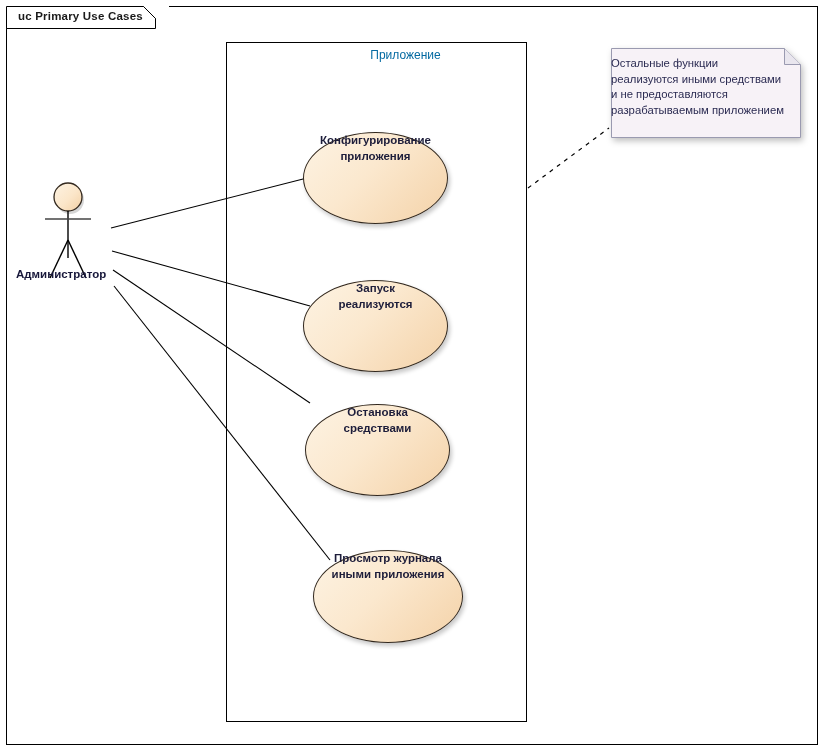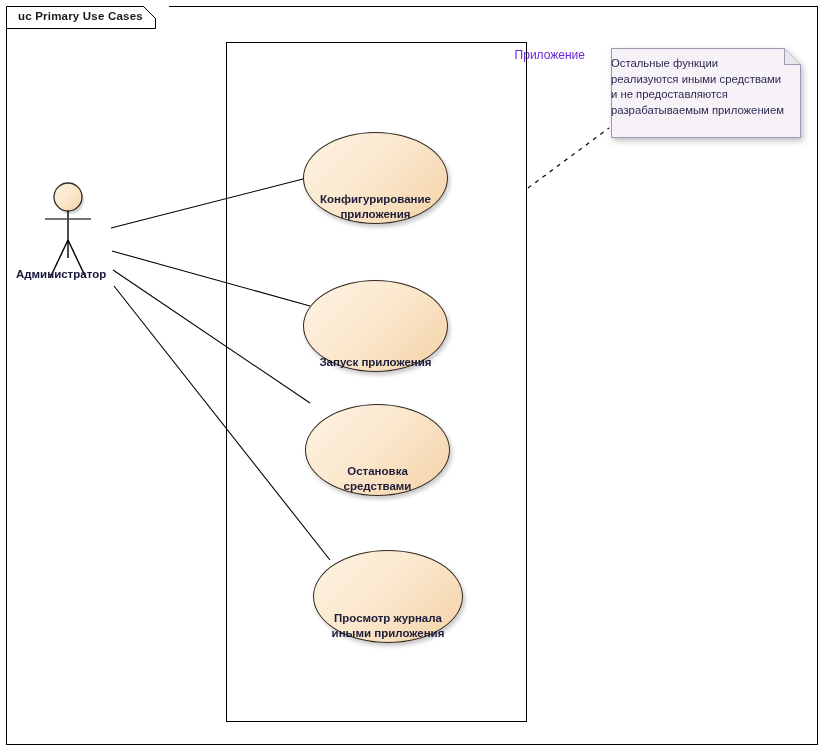--- a/index.html
+++ b/index.html
@@ -74,23 +74,23 @@
     height: 680px;
     border: 1px solid #000000;
     box-sizing: border-box;
     background: transparent;
   }
   .system-boundary-label {
     position: absolute;
     left: 226px;
     top: 48px;
     width: 359px;
-    text-align: right;
+    text-align: center;
     font-size: 12px;
-    color: #6d28d9;
+    color: #0369a1;
     line-height: 1.2;
   }
 
   
   #overlay {
     position: absolute;
     left: 0;
     top: 0;
     width: 825px;
     height: 752px;
@@ -105,21 +105,21 @@
     font-size: 11.5px;
     font-weight: bold;
     color: #17173a;
     white-space: nowrap;
   }
 
   
   .usecase {
     position: absolute;
     display: flex;
-    align-items: flex-end;
+    align-items: flex-start;
     justify-content: center;
     text-align: center;
     border: 1px solid #32281e;
     border-radius: 50%;
     background: linear-gradient(135deg, #fdf3e3 0%, #fbe8ce 45%, #f4d2a8 100%);
     box-shadow: 2px 3px 4px rgba(0,0,0,0.22);
     box-sizing: border-box;
   }
   .usecase-text {
     font-size: 11.5px;
@@ -202,21 +202,21 @@
     </g>
   </svg>
 
   <div class="actor-label">Администратор</div>
 
   <div class="usecase" id="uc-config">
     <span class="usecase-text">Конфигурирование приложения</span>
   </div>
 
   <div class="usecase" id="uc-start">
-    <span class="usecase-text">Запуск приложения</span>
+    <span class="usecase-text">Запуск реализуются</span>
   </div>
 
   <div class="usecase" id="uc-stop">
     <span class="usecase-text">Остановка средствами</span>
   </div>
 
   <div class="usecase" id="uc-log">
     <span class="usecase-text">Просмотр журнала иными приложения</span>
   </div>
 

